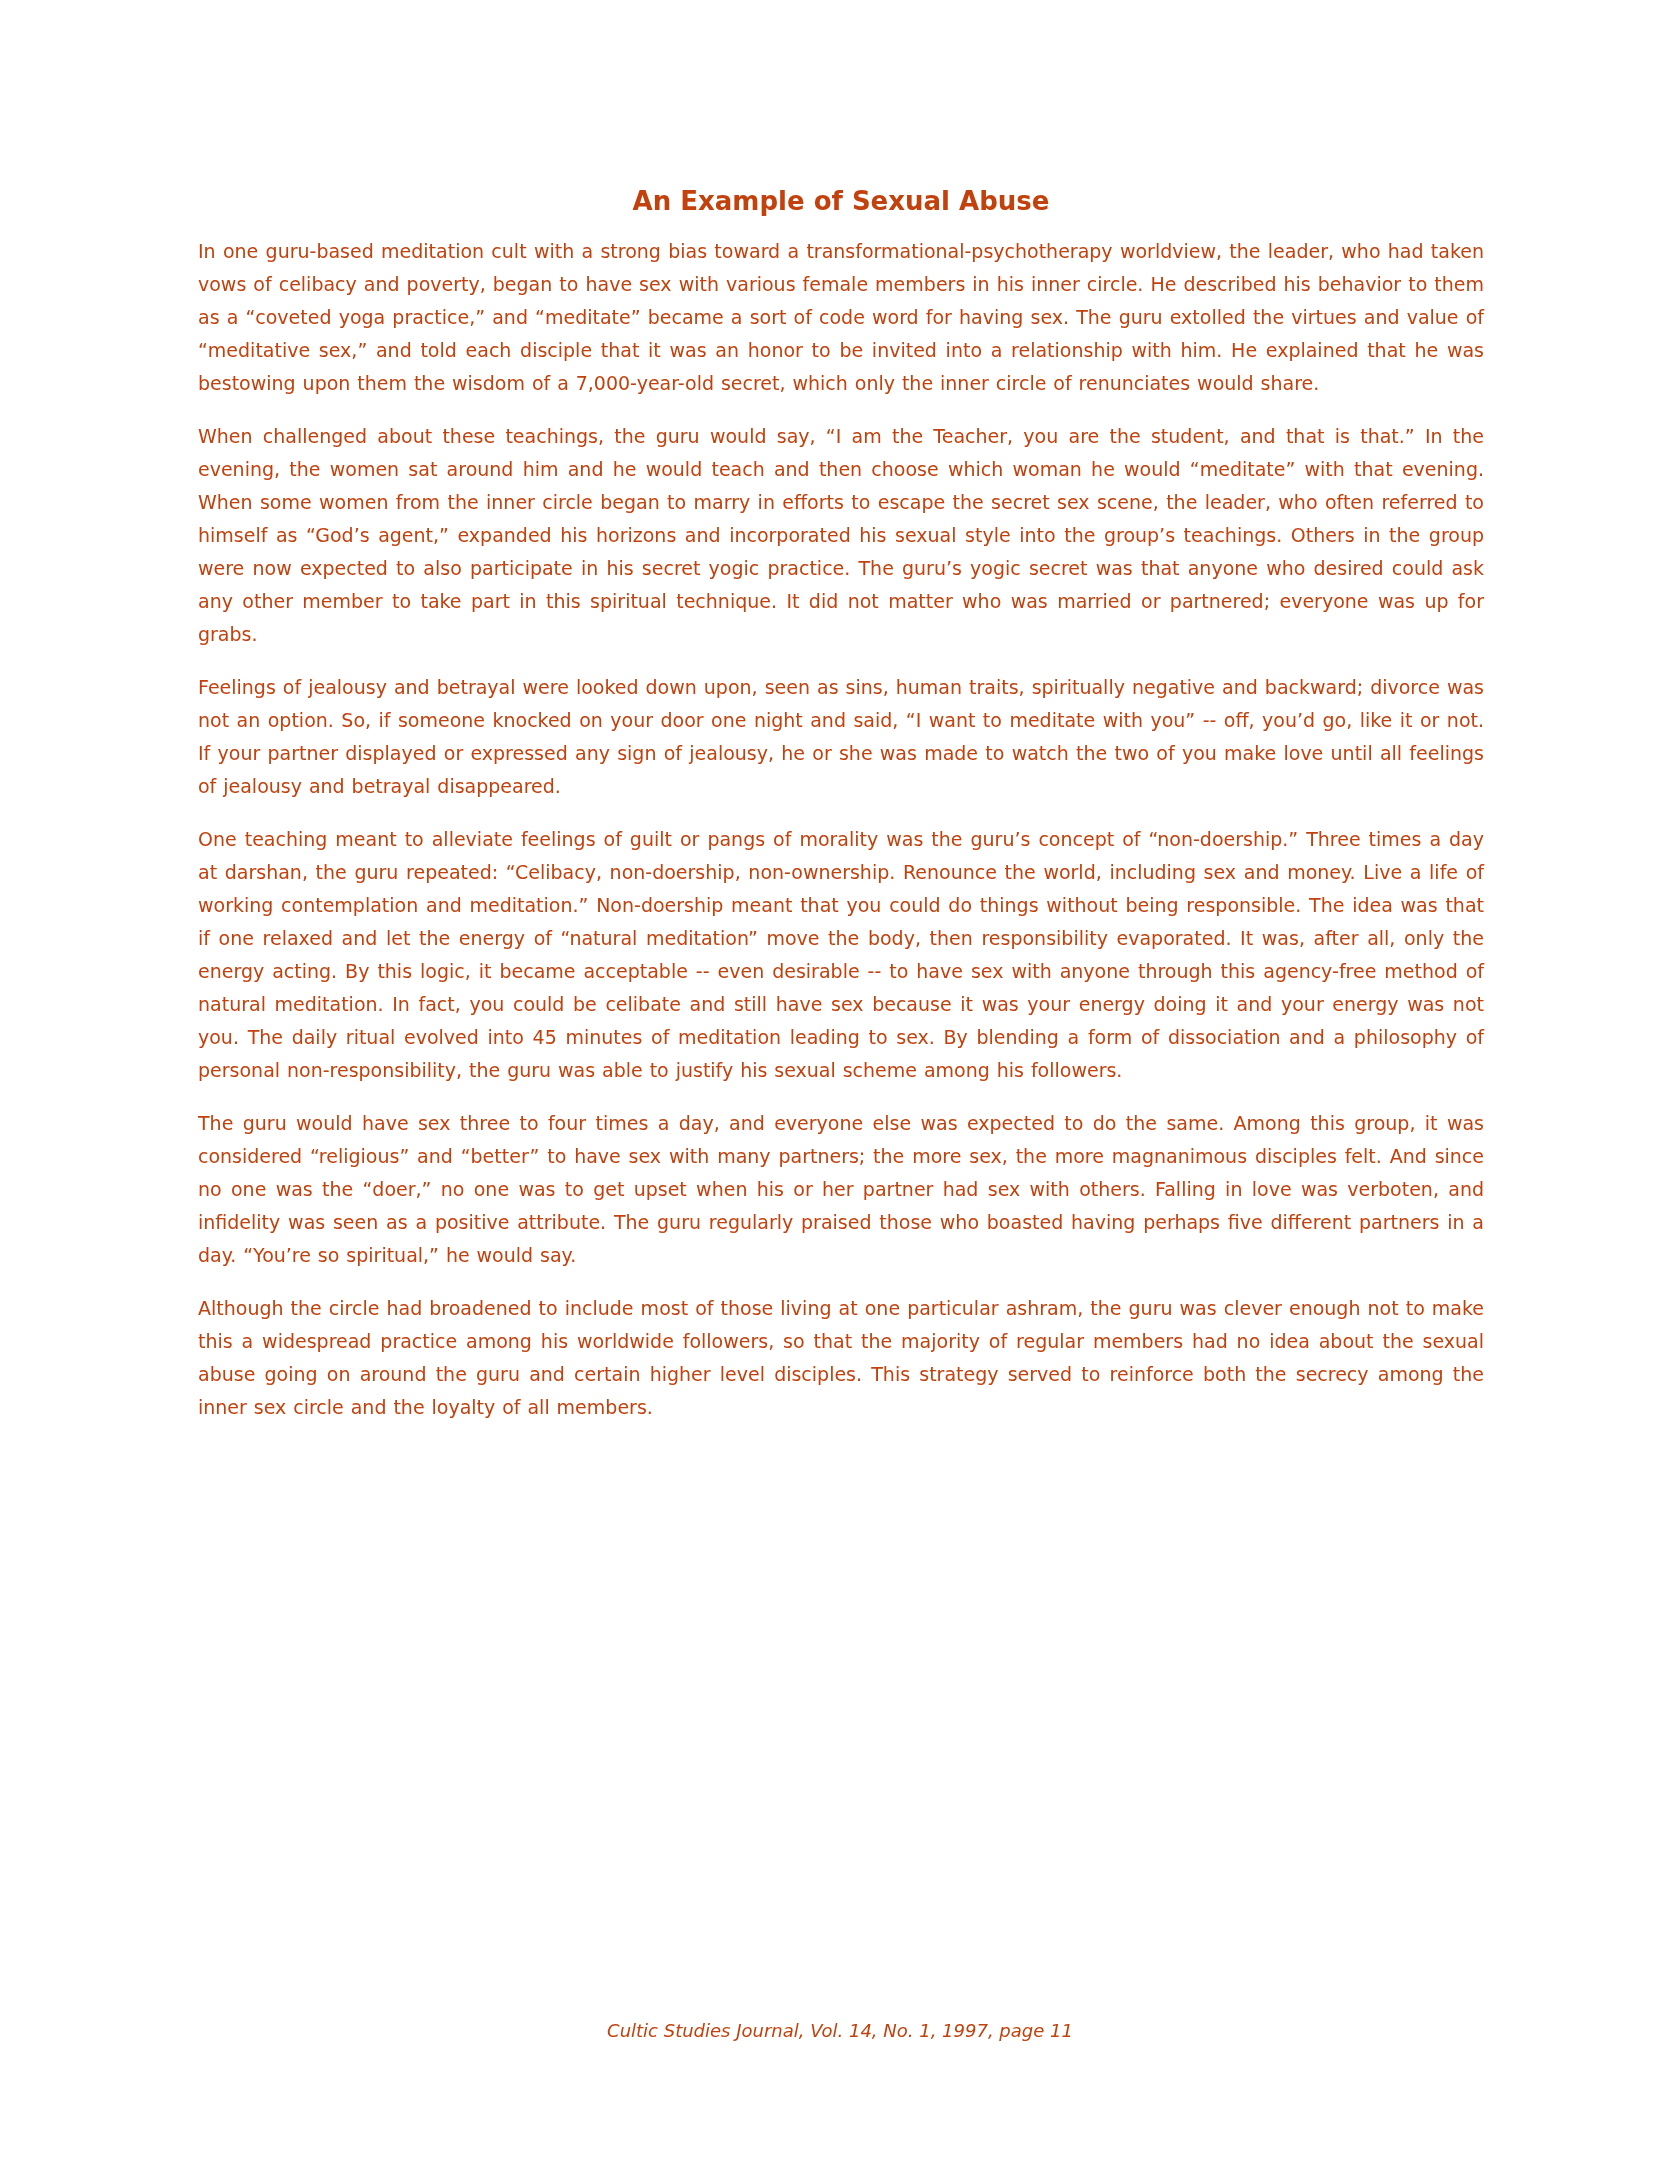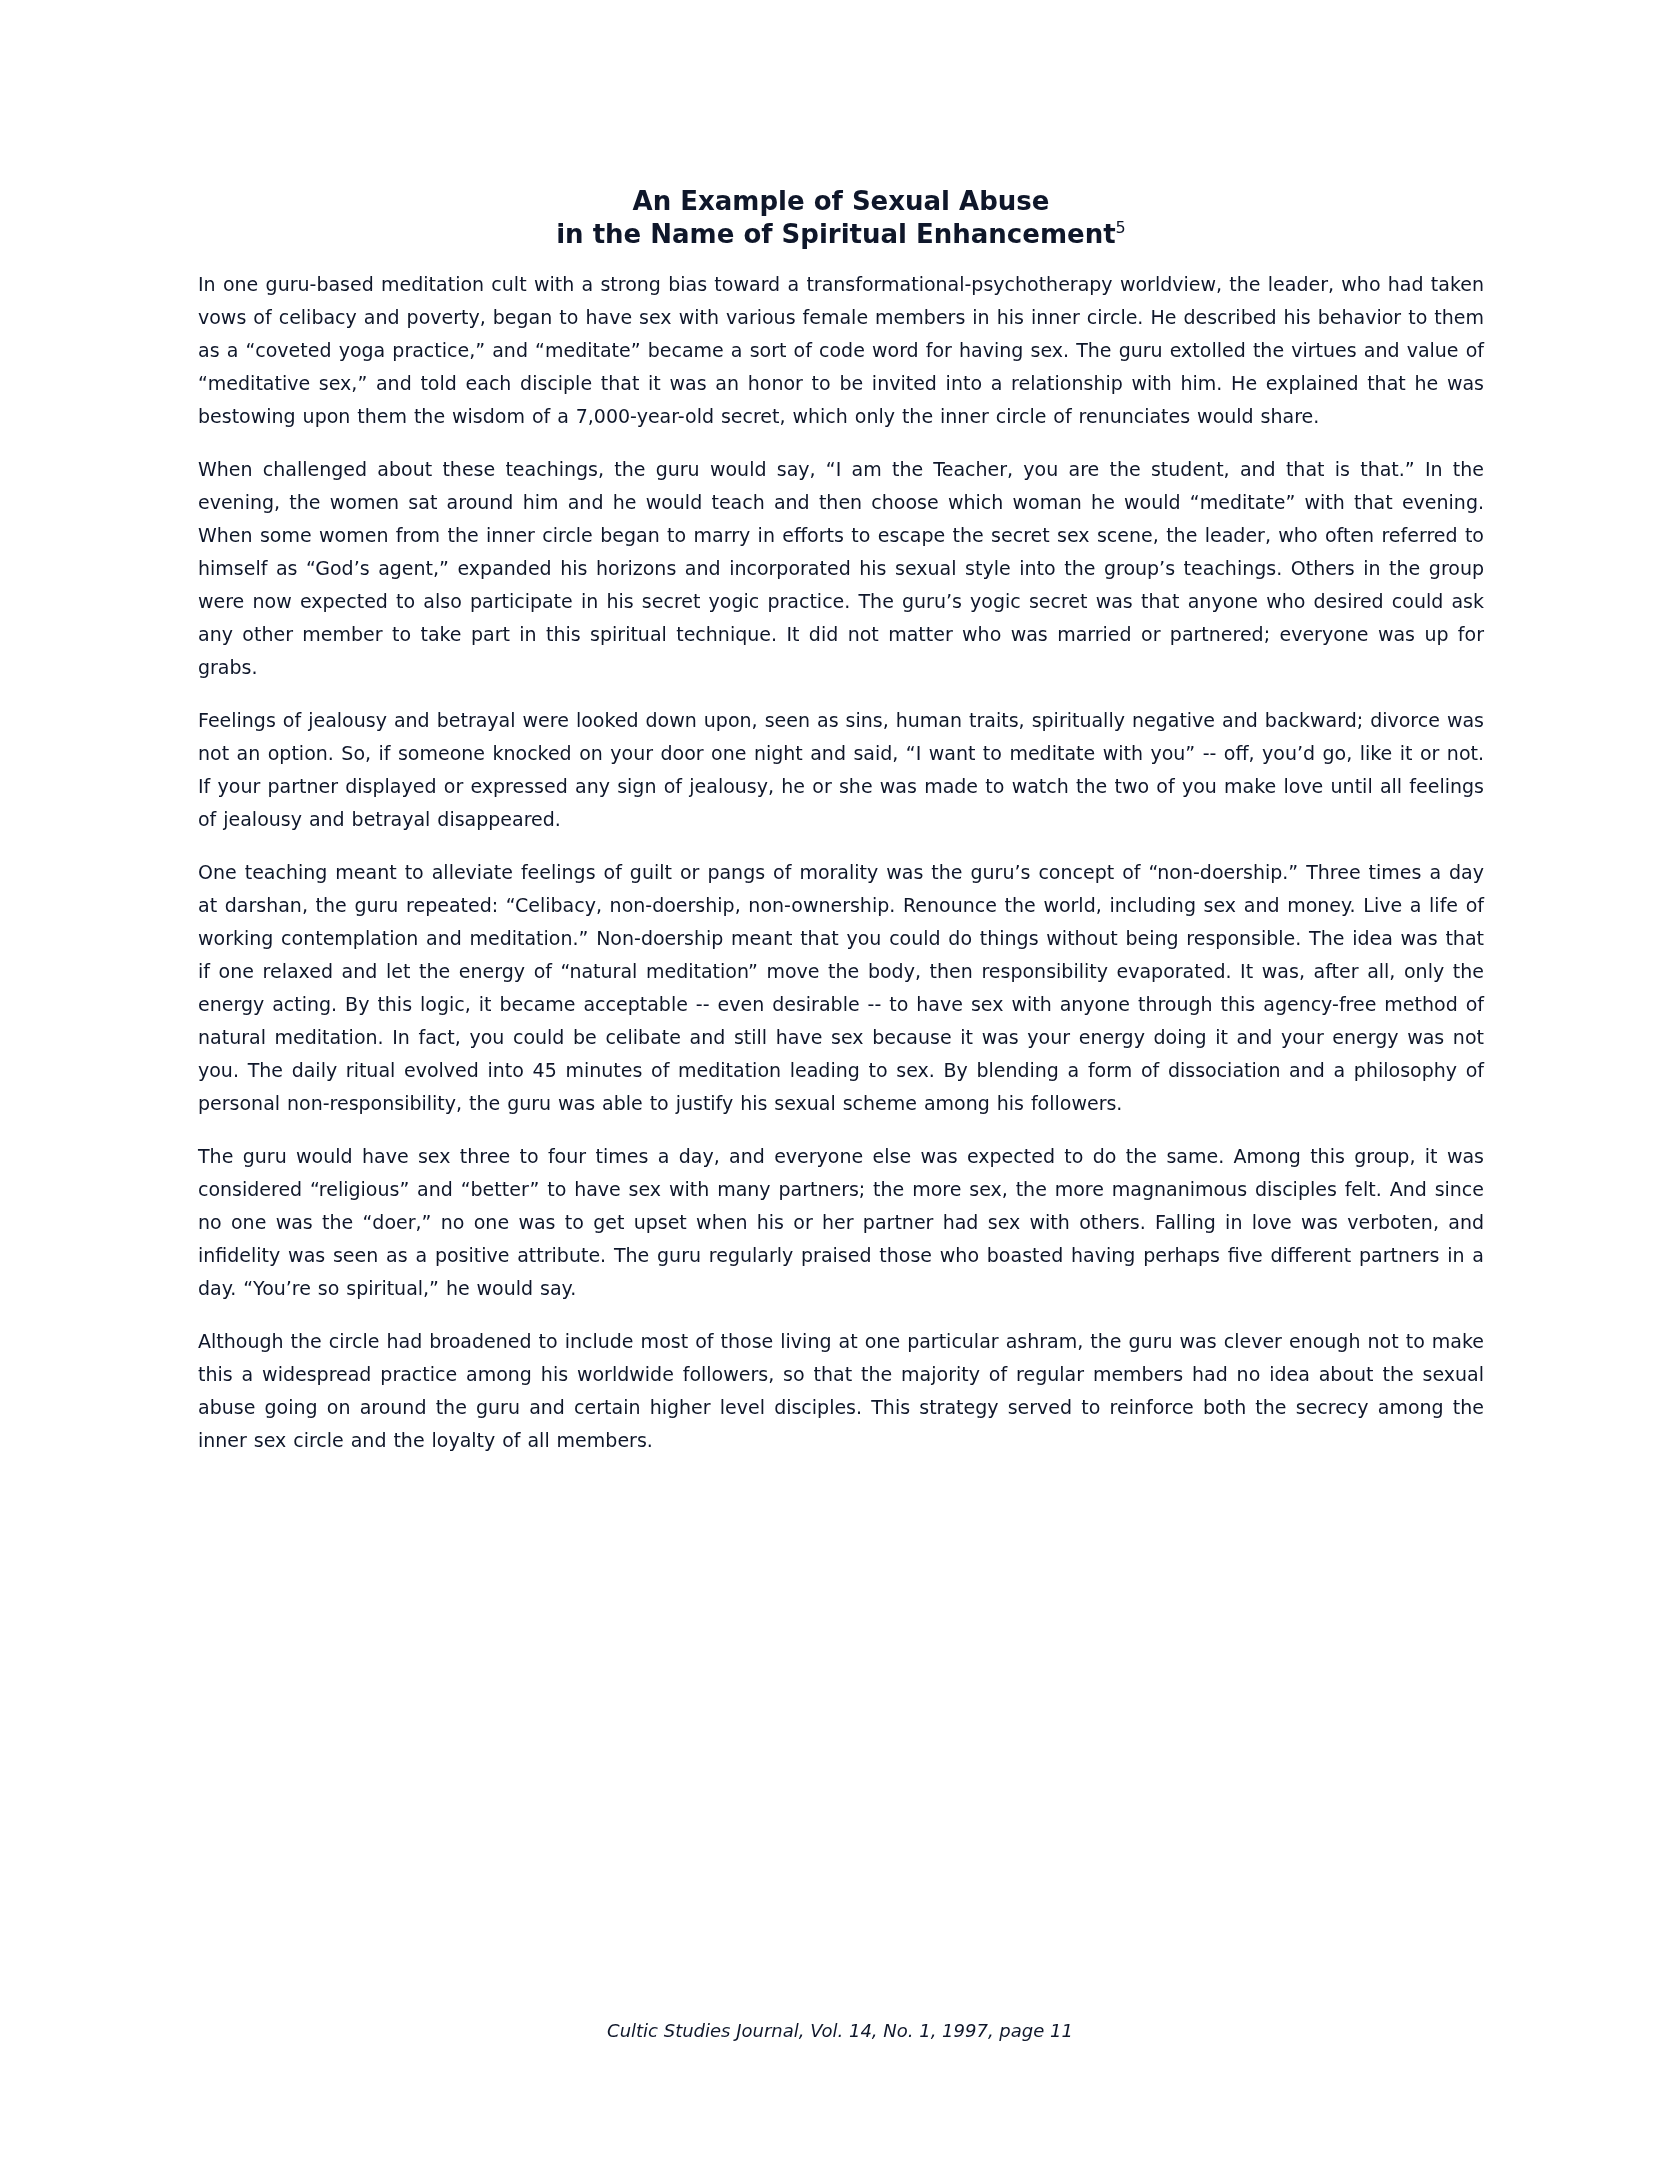--- a/index.html
+++ b/index.html
@@ -5,21 +5,21 @@
   html, body {
     margin: 0;
     padding: 0;
     background: #ffffff;
   }
   .page {
     position: relative;
     width: 1680px;
     height: 2174px;
     background: #ffffff;
-    color: #0f172a;
+    color: #c2410c;
     font-family: "DejaVu Sans", "Liberation Sans", sans-serif;
     overflow: hidden;
     box-sizing: border-box;
   }
   .content {
     position: absolute;
     top: 185px;
     left: 198px;
     width: 1286px;
   }
@@ -56,21 +56,20 @@
   }
 </style>
 </head>
 <body>
 
 <div class="page">
   <div class="content">
 
     <div class="title">
       <div>An Example of Sexual Abuse</div>
-      <div><span>in the Name of Spiritual Enhancement</span><sup>5</sup></div>
     </div>
 
     <div class="body-text">
       <p>In one guru-based meditation cult with a strong bias toward a transformational-psychotherapy worldview, the leader, who had taken vows of celibacy and poverty, began to have sex with various female members in his inner circle. He described his behavior to them as a “coveted yoga practice,” and “meditate” became a sort of code word for having sex. The guru extolled the virtues and value of “meditative sex,” and told each disciple that it was an honor to be invited into a relationship with him. He explained that he was bestowing upon them the wisdom of a 7,000-year-old secret, which only the inner circle of renunciates would share.</p>
       <p>When challenged about these teachings, the guru would say, “I am the Teacher, you are the student, and that is that.” In the evening, the women sat around him and he would teach and then choose which woman he would “meditate” with that evening. When some women from the inner circle began to marry in efforts to escape the secret sex scene, the leader, who often referred to himself as “God’s agent,” expanded his horizons and incorporated his sexual style into the group’s teachings. Others in the group were now expected to also participate in his secret yogic practice. The guru’s yogic secret was that anyone who desired could ask any other member to take part in this spiritual technique. It did not matter who was married or partnered; everyone was up for grabs.</p>
       <p>Feelings of jealousy and betrayal were looked down upon, seen as sins, human traits, spiritually negative and backward; divorce was not an option. So, if someone knocked on your door one night and said, “I want to meditate with you” -- off, you’d go, like it or not. If your partner displayed or expressed any sign of jealousy, he or she was made to watch the two of you make love until all feelings of jealousy and betrayal disappeared.</p>
       <p>One teaching meant to alleviate feelings of guilt or pangs of morality was the guru’s concept of “non-doership.” Three times a day at darshan, the guru repeated: “Celibacy, non-doership, non-ownership. Renounce the world, including sex and money. Live a life of working contemplation and meditation.” Non-doership meant that you could do things without being responsible. The idea was that if one relaxed and let the energy of “natural meditation” move the body, then responsibility evaporated. It was, after all, only the energy acting. By this logic, it became acceptable -- even desirable -- to have sex with anyone through this agency-free method of natural meditation. In fact, you could be celibate and still have sex because it was your energy doing it and your energy was not you. The daily ritual evolved into 45 minutes of meditation leading to sex. By blending a form of dissociation and a philosophy of personal non-responsibility, the guru was able to justify his sexual scheme among his followers.</p>
       <p>The guru would have sex three to four times a day, and everyone else was expected to do the same. Among this group, it was considered “religious” and “better” to have sex with many partners; the more sex, the more magnanimous disciples felt. And since no one was the “doer,” no one was to get upset when his or her partner had sex with others. Falling in love was verboten, and infidelity was seen as a positive attribute. The guru regularly praised those who boasted having perhaps five different partners in a day. “You’re so spiritual,” he would say.</p>
       <p>Although the circle had broadened to include most of those living at one particular ashram, the guru was clever enough not to make this a widespread practice among his worldwide followers, so that the majority of regular members had no idea about the sexual abuse going on around the guru and certain higher level disciples. This strategy served to reinforce both the secrecy among the inner sex circle and the loyalty of all members.</p>
     </div>

